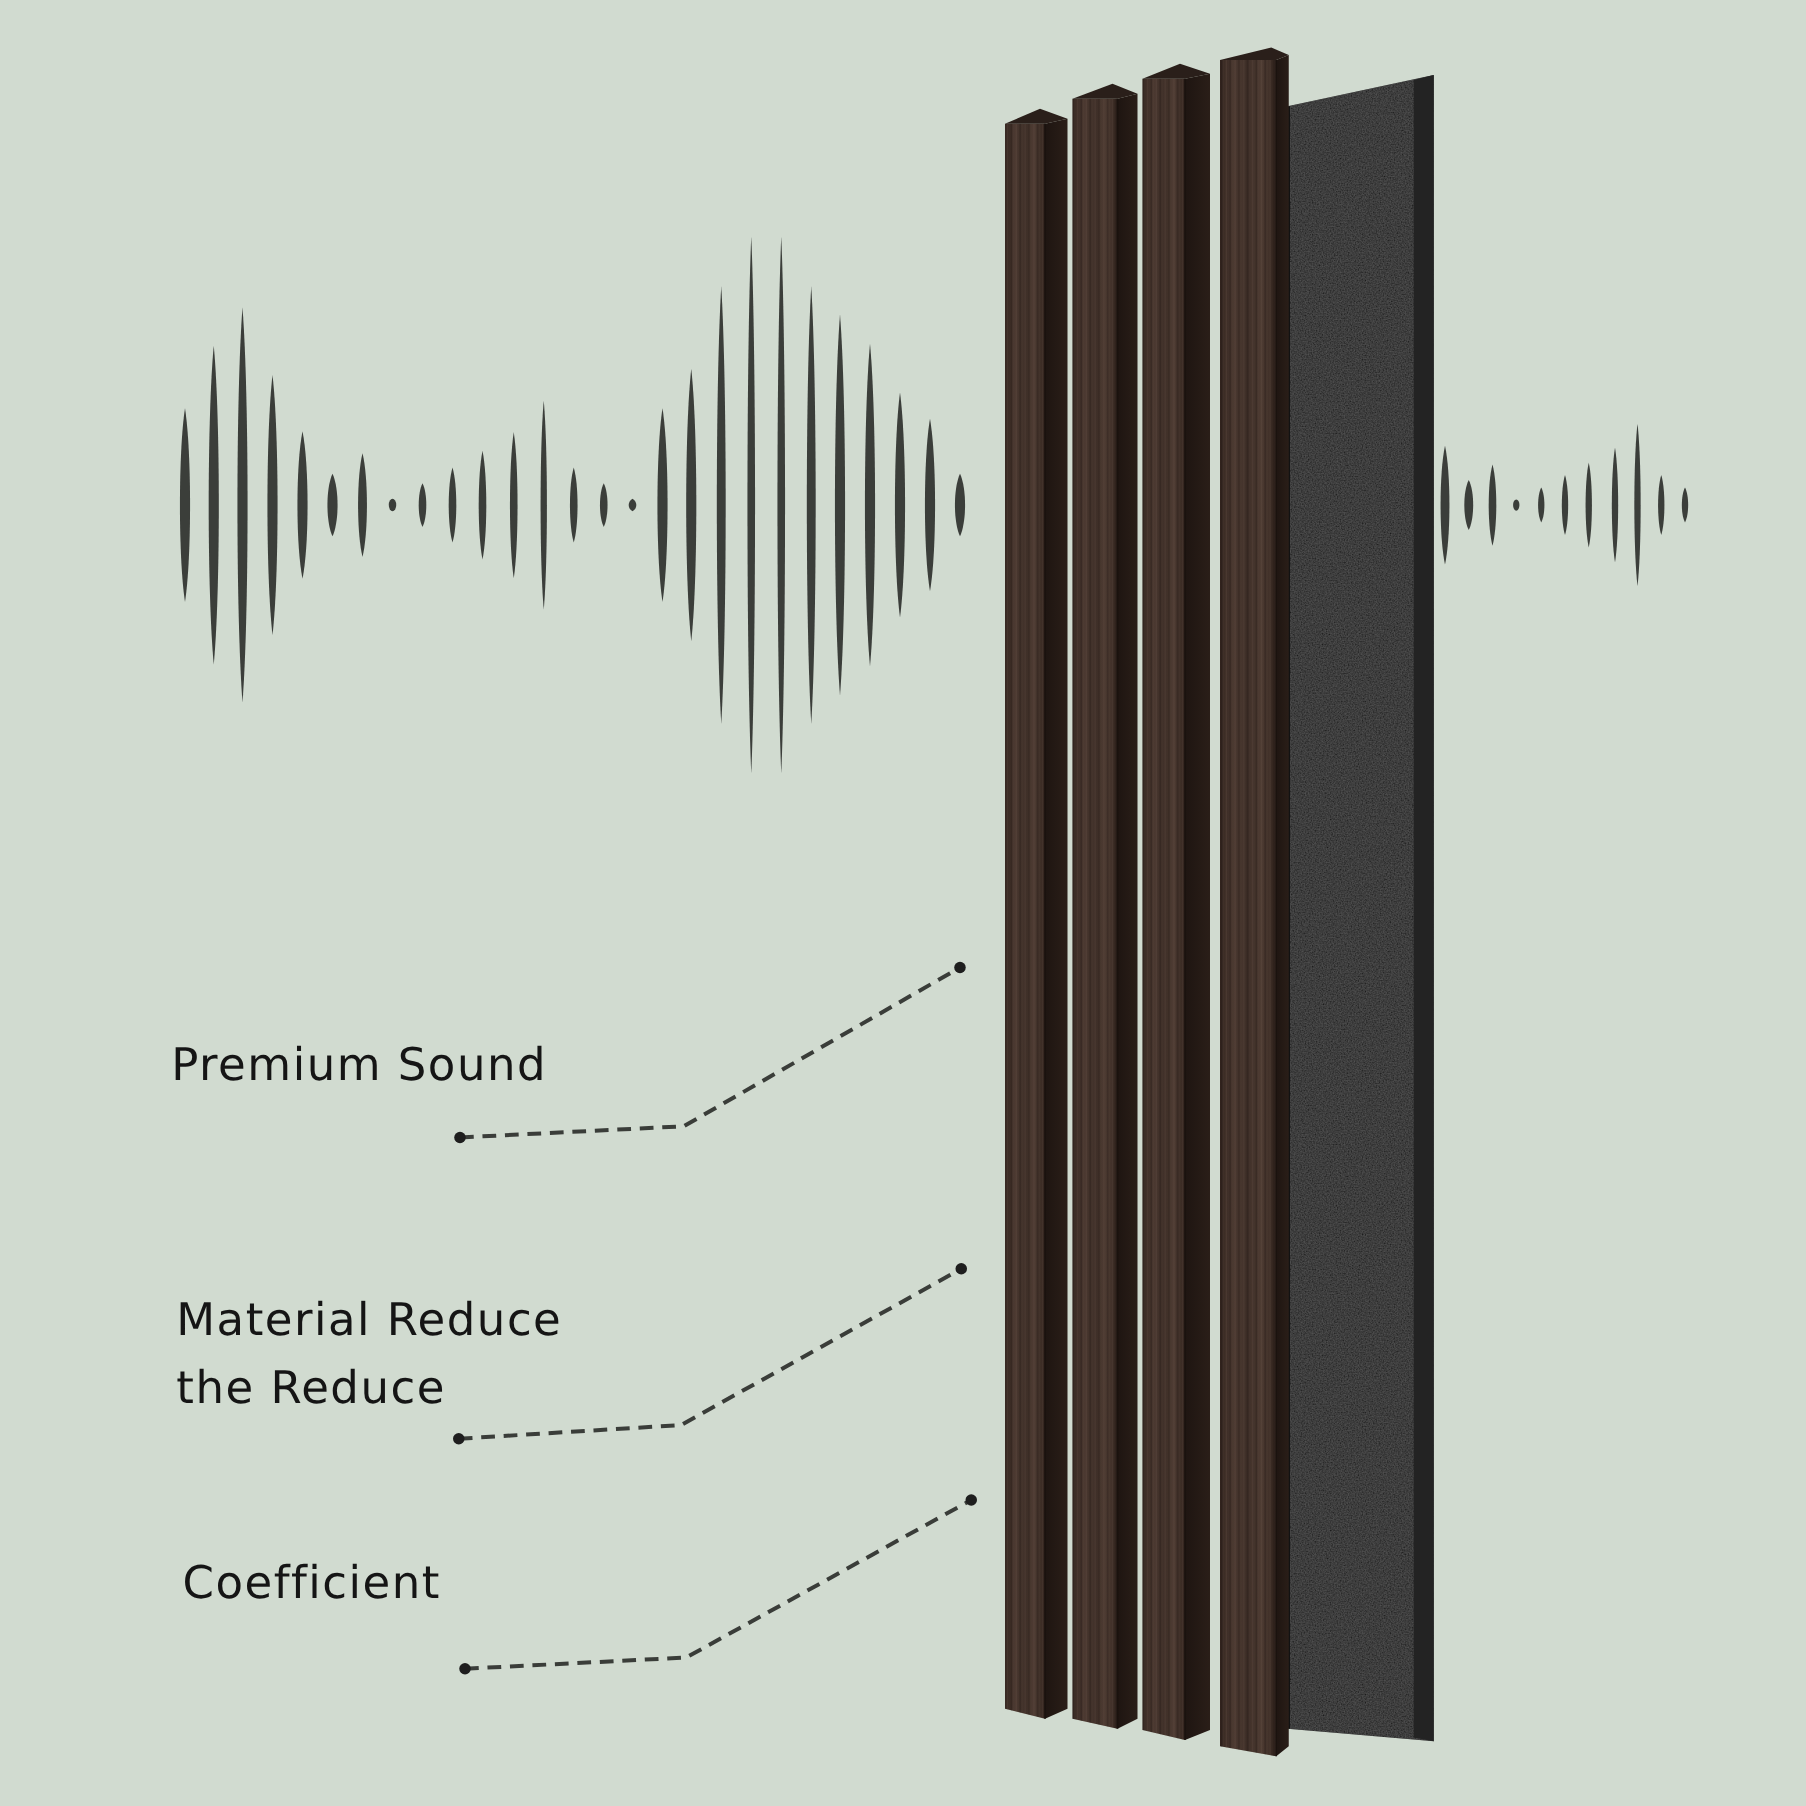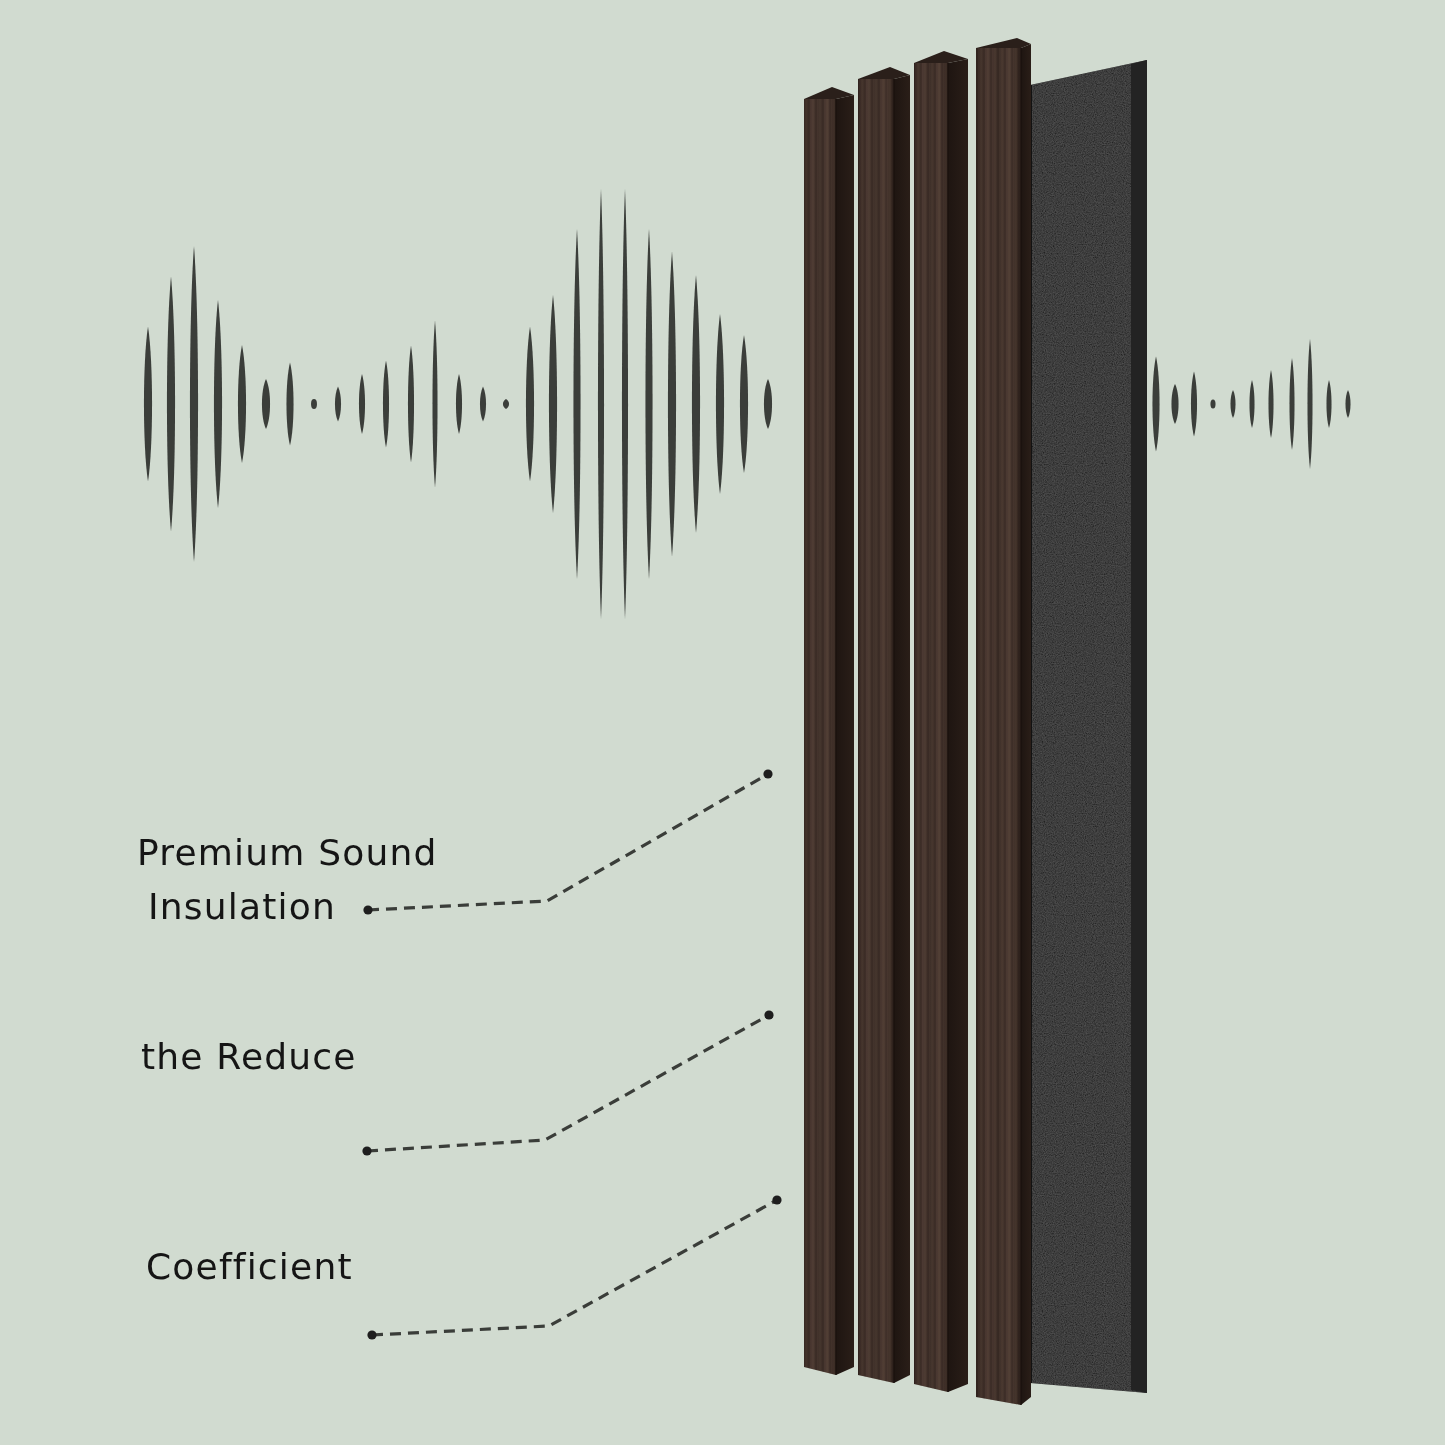--- a/index.html
+++ b/index.html
@@ -229,20 +229,20 @@
       <g>
         <polyline points="372,1335 549,1326 777,1200" fill="none" stroke="#3a3d39" stroke-width="3.2" stroke-dasharray="11 7"></polyline>
         <circle cx="372" cy="1335" r="4.6" fill="#1e1e1e"></circle>
         <circle cx="777" cy="1200" r="4.6" fill="#1e1e1e"></circle>
       </g>
     </g>
 </svg>
 
 <div class="callout-label" id="callout-0" style="left: 137px; top: 826px;">
   <span>Premium Sound</span>
-  <span style="padding-left: 11px;">Insulation</span>
 </div>
 <div class="callout-label" id="callout-1" style="left: 141px; top: 1030px;">
+  <span>Material Reduce</span>
   <span style="padding-left: 0px;">the Reduce</span>
 </div>
 <div class="callout-label" id="callout-2" style="left: 134px; top: 1240px;">
   <span style="padding-left: 12px; text-align: right;">Coefficient</span>
 </div>
 
 </body></html>

